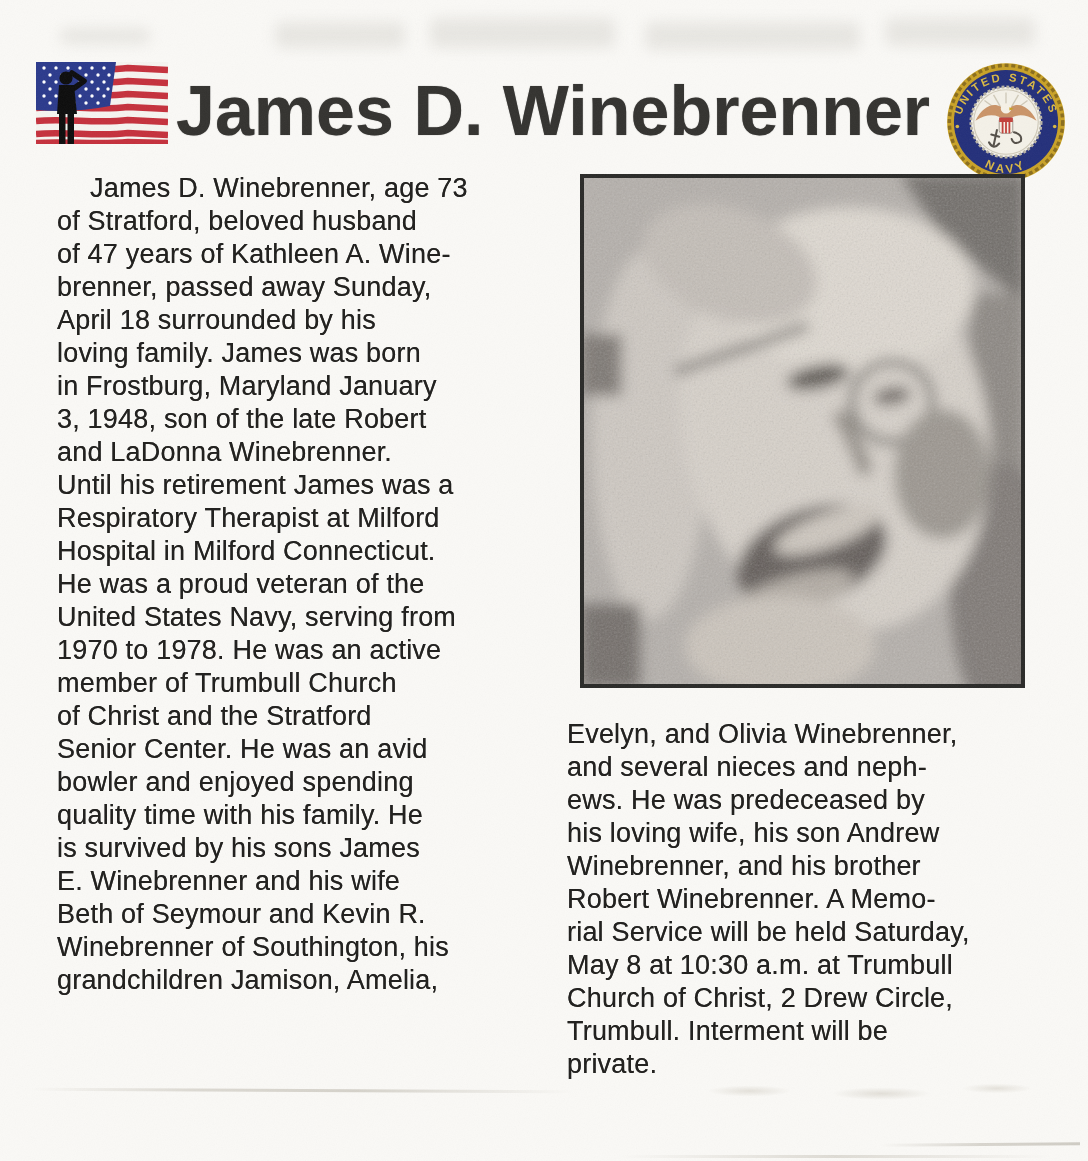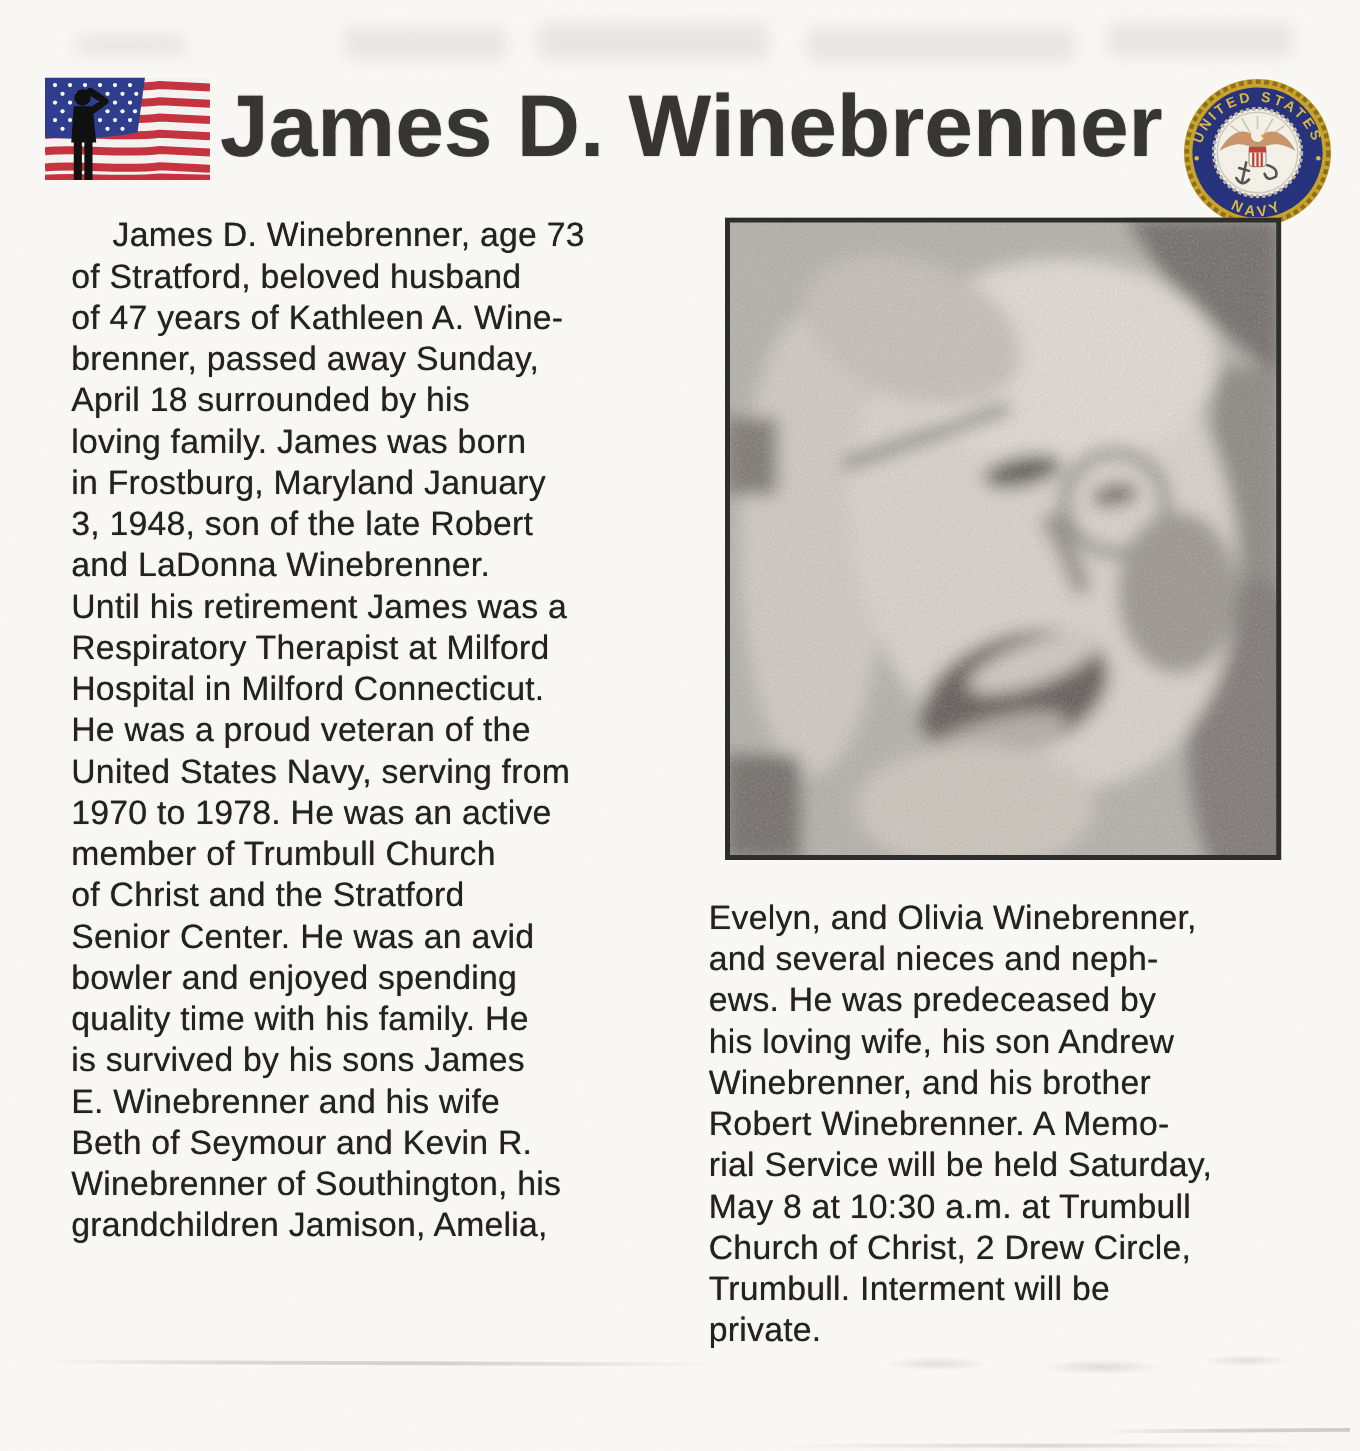--- a/index.html
+++ b/index.html
@@ -5,21 +5,21 @@
   html,body{margin:0;padding:0;background:#e8e6e2;}
   .page{
     position:relative;
     width:1088px;height:1161px;
     background:#faf9f6;
     overflow:hidden;
     font-family:"Liberation Sans", sans-serif;
   }
   
   .title{
-    position:absolute;left:176px;top:66px;margin:0;
+    position:absolute;left:176px;top:76px;margin:0;
     font-size:70px;line-height:70px;font-weight:700;
     letter-spacing:0px;color:#33322f;
     text-shadow:0 0 1px rgba(40,40,38,.55);
     white-space:nowrap;
   }
   .flag{position:absolute;left:36px;top:62px;width:132px;height:82px;}
   .seal{position:absolute;left:946px;top:62px;width:120px;height:120px;}
   
   .ghost{position:absolute;left:0;top:0;width:1088px;height:70px;}
   .ghost span{position:absolute;background:#d3d1cb;filter:blur(7px);opacity:.45;border-radius:6px;}

